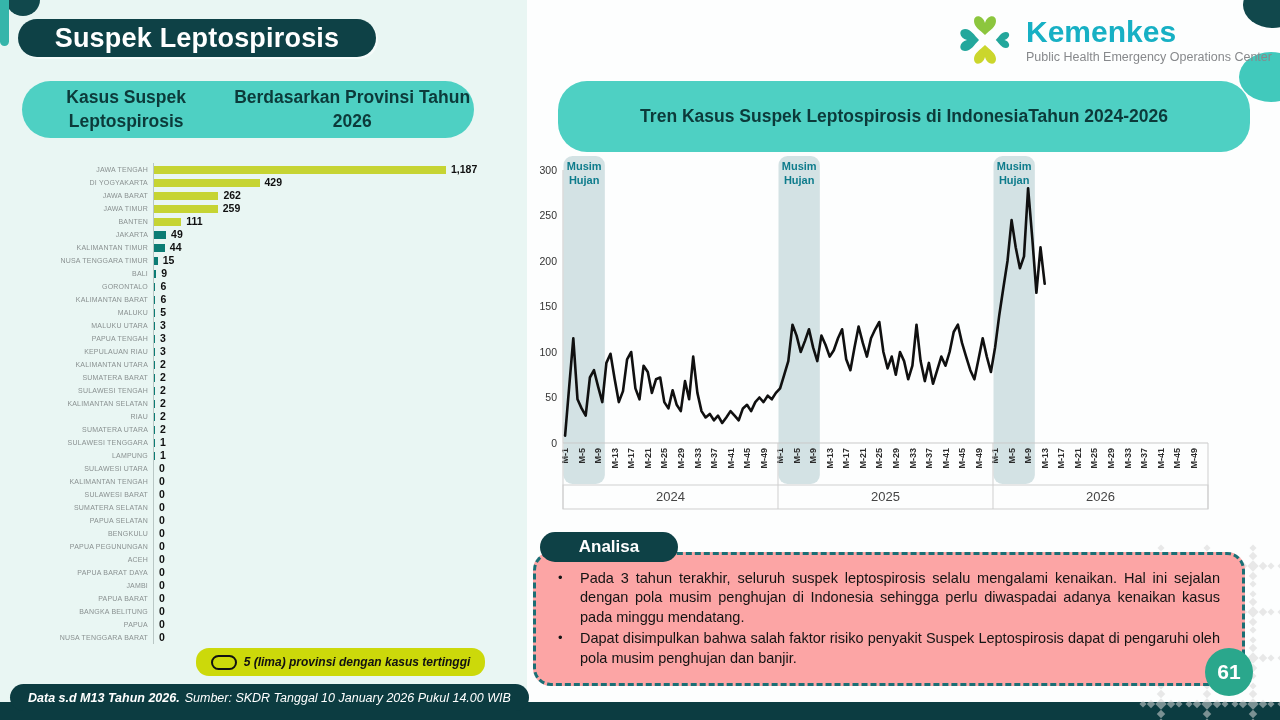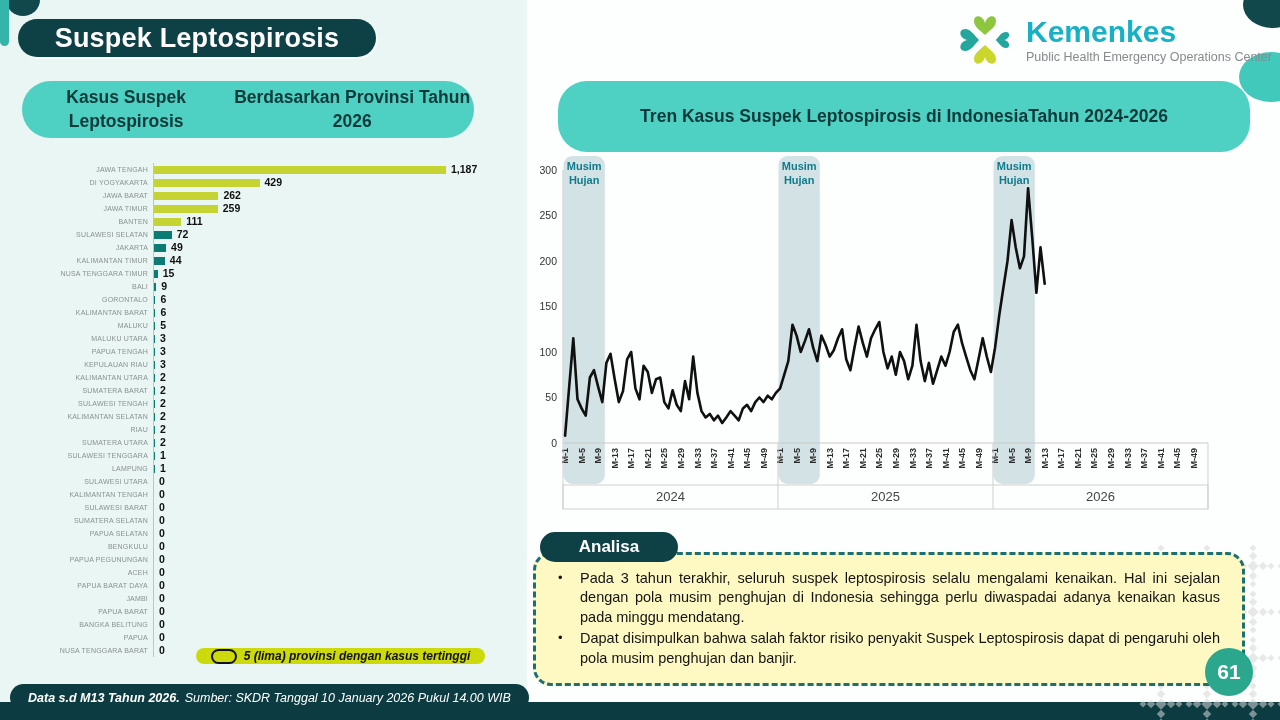--- a/index.html
+++ b/index.html
@@ -26,39 +26,39 @@
 
   
   .bar-chart{position:absolute;left:30px;top:163px;width:480px;}
   .bar-row{display:flex;align-items:center;height:13px;}
   .bar-label{width:118px;text-align:right;padding-right:5px;font-size:7px;color:#8a9191;
       white-space:nowrap;letter-spacing:.2px;}
   .bar-area{flex:1;display:flex;align-items:center;border-left:1px solid #b9c7c5;height:13px;}
   .bar{height:8px;}
   .bar-val{margin-left:5px;font-size:10.5px;font-weight:bold;color:#101010;line-height:13px;}
 
-  .legend-pill{position:absolute;left:196px;top:648px;width:289px;height:16px;background:#ccd90a;
+  .legend-pill{position:absolute;left:196px;top:648px;width:289px;height:28px;background:#ccd90a;
       border-radius:13px;display:flex;align-items:center;justify-content:center;gap:7px;
       font-size:12px;font-style:italic;font-weight:bold;color:#111;}
   .legend-swatch{display:inline-block;width:22px;height:11px;border:2.5px solid #111;border-radius:8px;background:transparent;}
 
   .footer-pill{position:absolute;left:10px;top:684px;height:27px;min-width:480px;background:#0c3c41;
       border-radius:14px;display:flex;align-items:center;padding:0 18px;color:#ffffff;
       font-size:12.5px;font-style:italic;white-space:nowrap;z-index:5;}
   .footer-pill .b{font-weight:bold;margin-right:5px;}
   .bottom-bar{position:absolute;left:0;top:702px;width:1280px;height:18px;background:#0c3c41;}
 
   
   .line-chart{position:absolute;left:535px;top:148px;width:705px;height:365px;}
 
   
   .analisa-pill{position:absolute;left:540px;top:532px;width:138px;height:30px;background:#0e4146;
       border-radius:16px;display:flex;align-items:center;justify-content:center;color:#fff;
       font-size:17px;font-weight:bold;z-index:3;}
-  .analisa-box{position:absolute;left:533px;top:552px;width:712px;height:134px;background:#fef9c3;
+  .analisa-box{position:absolute;left:533px;top:552px;width:712px;height:134px;background:#fca5a5;
       border:3px dashed #1b6f75;border-radius:18px;z-index:2;box-sizing:border-box;padding:14px 22px 8px 10px;}
   .analisa-box ul{margin:0;padding:0;list-style:none;}
   .analisa-box li{position:relative;padding-left:34px;font-size:14.5px;color:#141414;line-height:1.34;
       text-align:justify;margin-bottom:2px;}
   .analisa-box li::before{content:"\2022";position:absolute;left:12px;top:0;font-size:13px;}
 
   .page-circle{position:absolute;left:1205px;top:648px;width:48px;height:48px;border-radius:50%;
       background:#2aa78c;display:flex;align-items:center;justify-content:center;color:#fff;
       font-size:21px;font-weight:bold;z-index:4;}
 
@@ -131,27 +131,20 @@
         <div class="bar-area">
           <div class="bar" style="width: 63.7136px; background: rgb(198, 212, 51);"></div>
           <span class="bar-val">259</span>
         </div>
       </div>
       <div class="bar-row">
         <span class="bar-label">BANTEN</span>
         <div class="bar-area">
           <div class="bar" style="width: 27.3058px; background: rgb(198, 212, 51);"></div>
           <span class="bar-val">111</span>
-        </div>
-      </div>
-      <div class="bar-row">
-        <span class="bar-label">SULAWESI SELATAN</span>
-        <div class="bar-area">
-          <div class="bar" style="width: 17.7119px; background: rgb(11, 124, 116);"></div>
-          <span class="bar-val">72</span>
         </div>
       </div>
       <div class="bar-row">
         <span class="bar-label">JAKARTA</span>
         <div class="bar-area">
           <div class="bar" style="width: 12.0539px; background: rgb(11, 124, 116);"></div>
           <span class="bar-val">49</span>
         </div>
       </div>
       <div class="bar-row">

